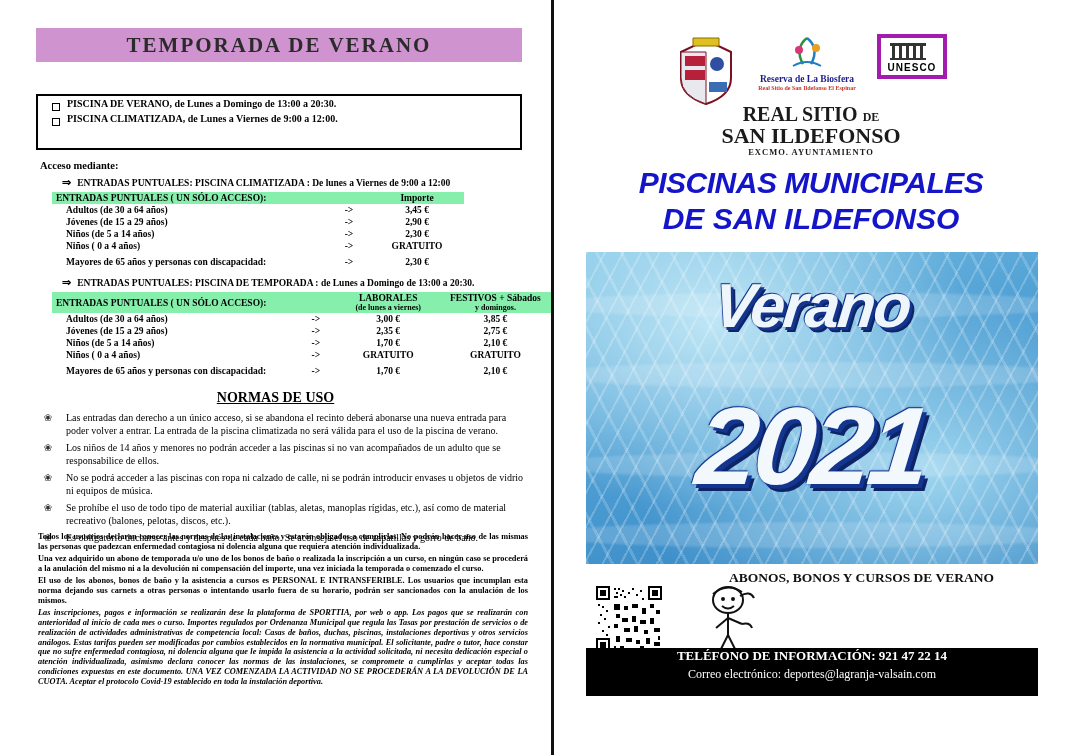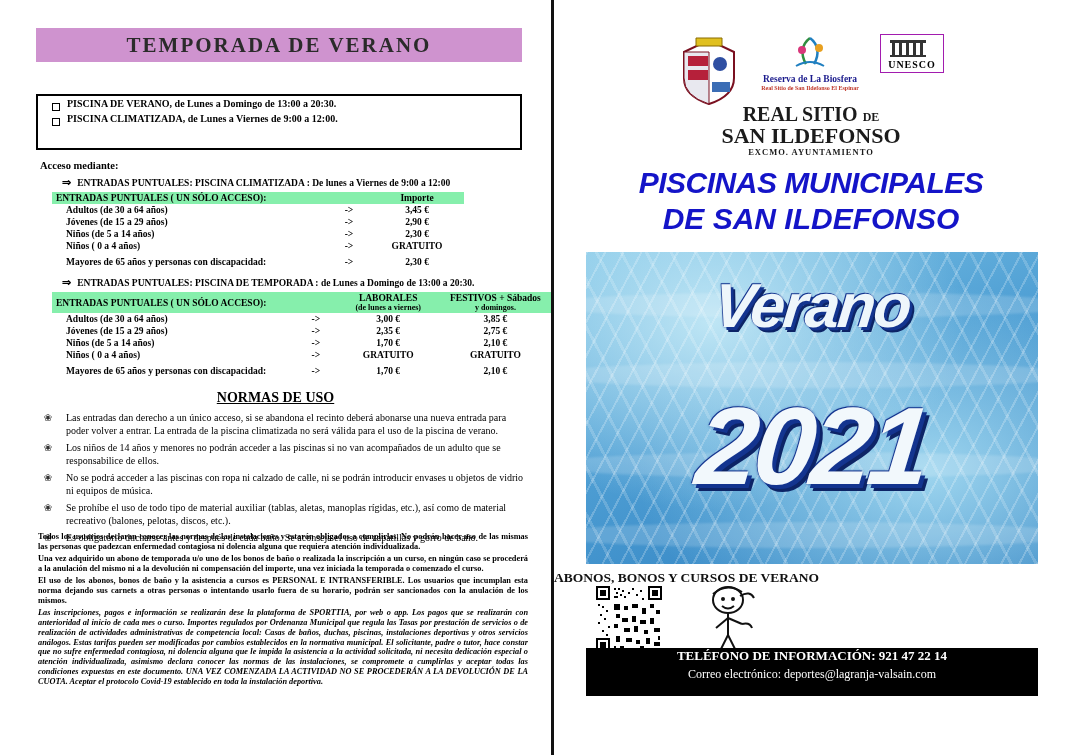--- a/index.html
+++ b/index.html
@@ -109,22 +109,22 @@
   }
   .shield{
     width:62px;height:74px;position:relative;
   }
   .shield svg{display:block;}
 
   .biosfera{width:112px;text-align:center;font-family:"Liberation Serif", serif;}
   .biosfera .b1{font-size:9.5px;font-weight:bold;color:#1a1a8c;}
   .biosfera .b2{font-size:6px;font-weight:bold;color:#c0392b;margin-top:1px;}
   .unesco{
-    width:62px;text-align:center;font-family:Liberation Serif, serif;
-    border:1px solid #a21caf;padding:2px 0;font-size:6px;line-height:1.1;
+    width:62px;text-align:center;font-family:Liberation Sans, sans-serif;
+    border:4px solid #a21caf;padding:2px 0;font-size:6px;line-height:1.1;
   }
   .unesco .u1{font-size:10px;font-weight:bold;letter-spacing:1px;}
 
   .townname{
     position:absolute;left:0;top:103px;width:514px;text-align:center;
     font-family:"Liberation Serif", serif;color:#1b1b1b;
   }
   .townname .t1{font-size:20px;font-weight:bold;letter-spacing:0px;}
   .townname .t1 small{font-size:12px;}
   .townname .t2{font-size:22px;font-weight:bold;margin-top:-3px;}
@@ -171,21 +171,21 @@
     font-style:italic;font-weight:bold;font-size:110px;
     color:#f2f8fc;
     text-shadow:
       4px 4px 0 #13348f, 7px 7px 0 #0d2466, -1px -1px 0 #13348f,
       0 0 3px #13348f;
     letter-spacing:-4px;
     transform:skewX(-6deg);
   }
 
   .abonos{
-    position:absolute;left:0;top:570px;width:440px;text-align:left;
+    position:absolute;left:0;top:570px;width:440px;text-align:right;
     font-family:"Liberation Serif", serif;font-weight:bold;font-size:13.5px;
     color:#111;
   }
 
   .qr{
     position:absolute;left:42px;top:586px;width:66px;height:66px;
     background:#fff;
   }
 
   .mascot{

